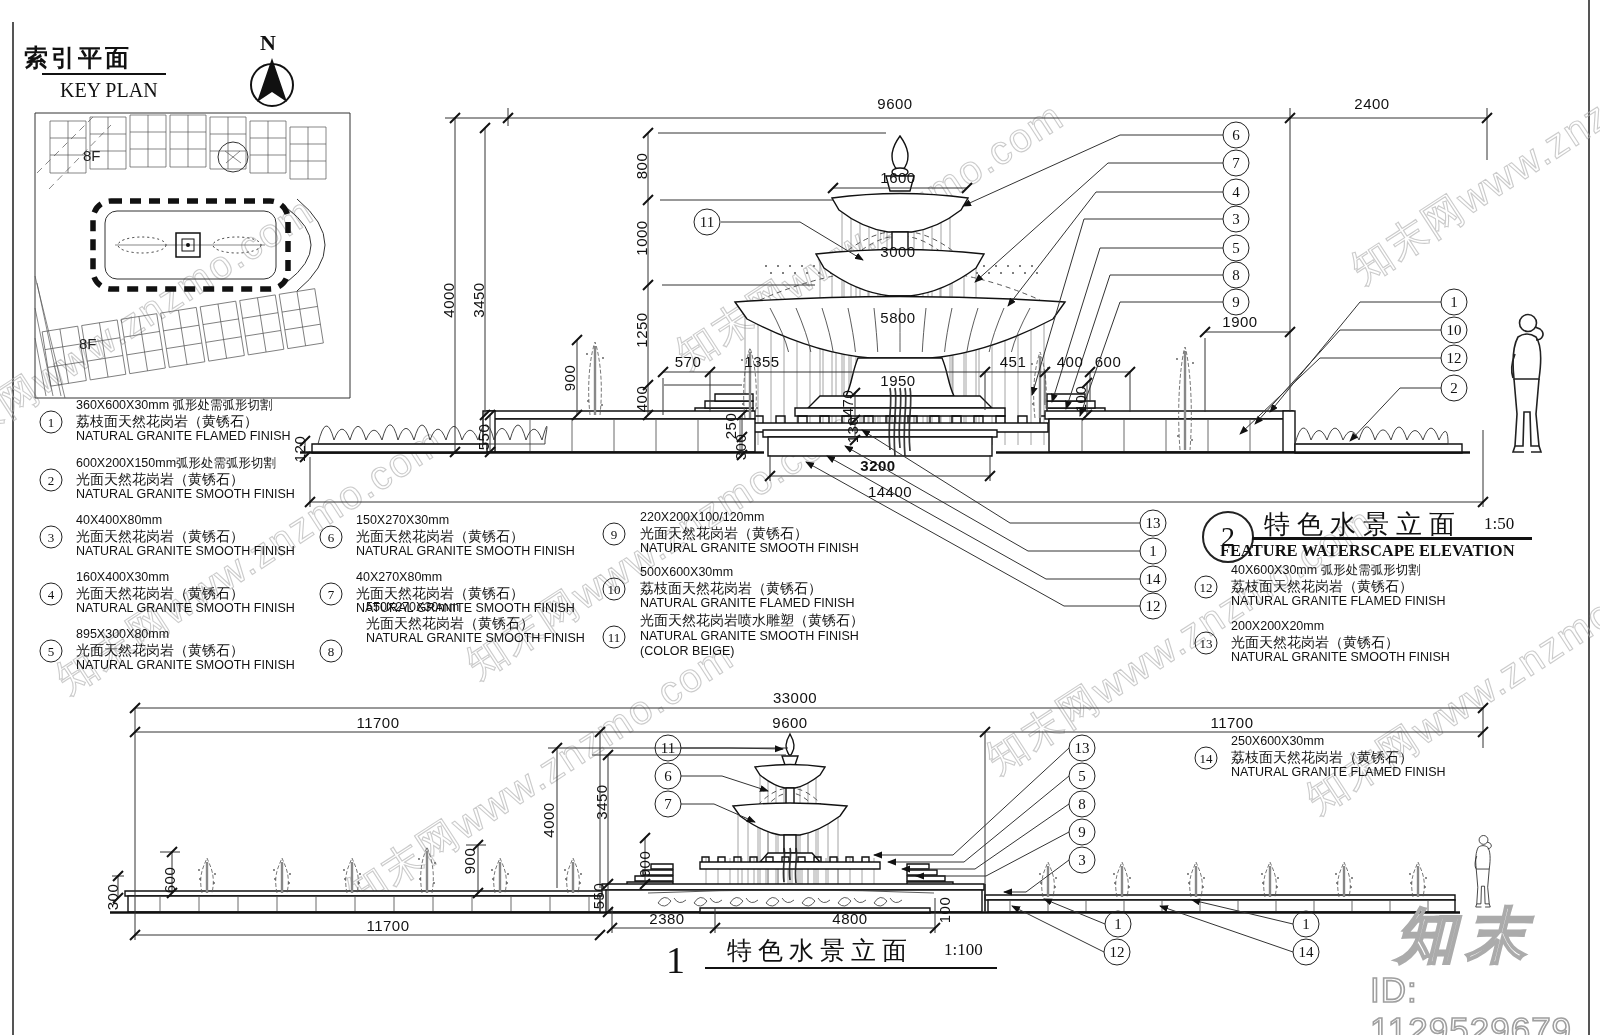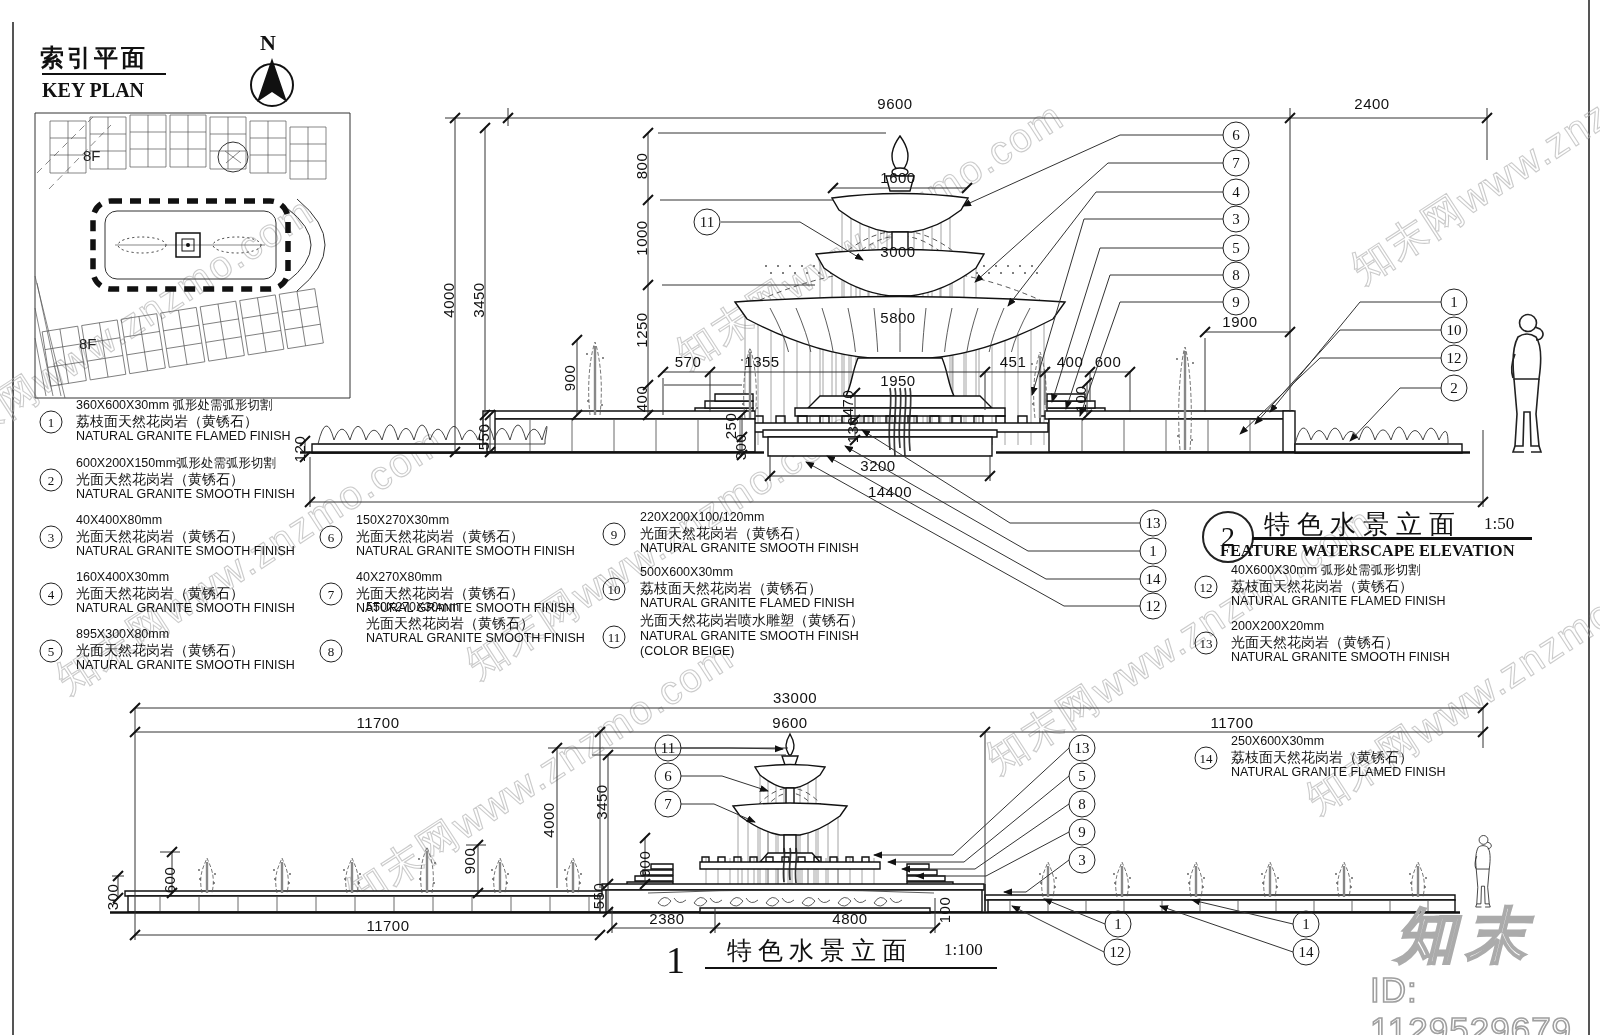--- a/index.html
+++ b/index.html
@@ -33,23 +33,23 @@
        font:15px "Liberation Serif",serif;background:transparent;transform:translate(-50%,-50%);}
   .leg{position:absolute;font-size:12.5px;line-height:15.5px;white-space:nowrap;color:#111;}
   .leg .cn{font-size:14px;}
   .legc{position:absolute;width:23px;height:23px;border:1.2px solid #222;border-radius:50%;
        box-sizing:border-box;display:flex;align-items:center;justify-content:center;
        font:13px "Liberation Serif",serif;transform:translate(-50%,-50%);}
   .wm{position:absolute;font-size:40px;letter-spacing:2px;white-space:nowrap;pointer-events:none;
       transform:translate(-50%,-50%) rotate(-33deg);color:rgba(255,255,255,.05);
       -webkit-text-stroke:1.1px rgba(175,175,175,.65);}
   .serif{font-family:"Liberation Serif","DejaVu Serif",serif;}
-  .kp-title{position:absolute;left:40px;top:42px;font-size:24px;font-weight:bold;letter-spacing:3px;text-align:center;}
+  .kp-title{position:absolute;left:24px;top:42px;font-size:24px;font-weight:bold;letter-spacing:3px;text-align:center;}
   .kp-underline{position:absolute;left:42px;top:73px;width:124px;height:2px;background:#111;}
-  .kp-en{position:absolute;left:42px;top:79px;font-size:20px;font-weight:bold;}
+  .kp-en{position:absolute;left:60px;top:79px;font-size:20px;font-weight:normal;}
   .north-n{position:absolute;left:260px;top:30px;font-size:22px;font-weight:bold;}
   .tcircle{position:absolute;border:2px solid #222;border-radius:50%;box-sizing:border-box;
       display:flex;align-items:center;justify-content:center;background:transparent;}
   #t50-circle{left:1202px;top:511px;width:52px;height:52px;font-size:28px;}
   #t50-cn{position:absolute;left:1264px;top:507px;font-size:26px;letter-spacing:7px;}
   #t50-scale{position:absolute;left:1484px;top:514px;font-size:17px;}
   #t50-line{position:absolute;left:1252px;top:537px;width:280px;height:2.5px;background:#111;}
   #t50-en{position:absolute;left:1220px;top:541px;font-size:16.5px;font-weight:bold;}
   #t100-num{position:absolute;left:666px;top:938px;font-size:38px;}
   #t100-cn{position:absolute;left:727px;top:934px;font-size:25px;letter-spacing:6px;}
@@ -751,21 +751,21 @@
       <span class="dim" style="left: 1070px; top: 361px;">400</span>
       <span class="dim" style="left: 1108px; top: 361px;">600</span>
       <span class="dim" style="left: 1240px; top: 321px;">1900</span>
       <span class="dim v" style="left: 1080px; top: 399px;">100</span>
       <span class="dim v" style="left: 847px; top: 403px;">470</span>
       <span class="dim v" style="left: 852px; top: 430px;">130</span>
       <span class="dim v" style="left: 730px; top: 426px;">250</span>
       <span class="dim v" style="left: 740px; top: 447px;">300</span>
       <span class="dim v" style="left: 483px; top: 437px;">550</span>
       <span class="dim v" style="left: 299px; top: 449px;">120</span>
-      <span class="dim" style="left: 878px; top: 465px;">3200</span>
+      <span class="dim" style="left: 878px; top: 465px; font-weight: bold;">3200</span>
       <span class="dim" style="left: 890px; top: 491px;">14400</span>
       <span class="callout" style="left: 1236px; top: 135px;">6</span>
       <span class="callout" style="left: 1236px; top: 163px;">7</span>
       <span class="callout" style="left: 1236px; top: 192px;">4</span>
       <span class="callout" style="left: 1236px; top: 219px;">3</span>
       <span class="callout" style="left: 1236px; top: 248px;">5</span>
       <span class="callout" style="left: 1236px; top: 275px;">8</span>
       <span class="callout" style="left: 1236px; top: 302px;">9</span>
       <span class="callout" style="left: 1454px; top: 302px;">1</span>
       <span class="callout" style="left: 1454px; top: 330px;">10</span>

